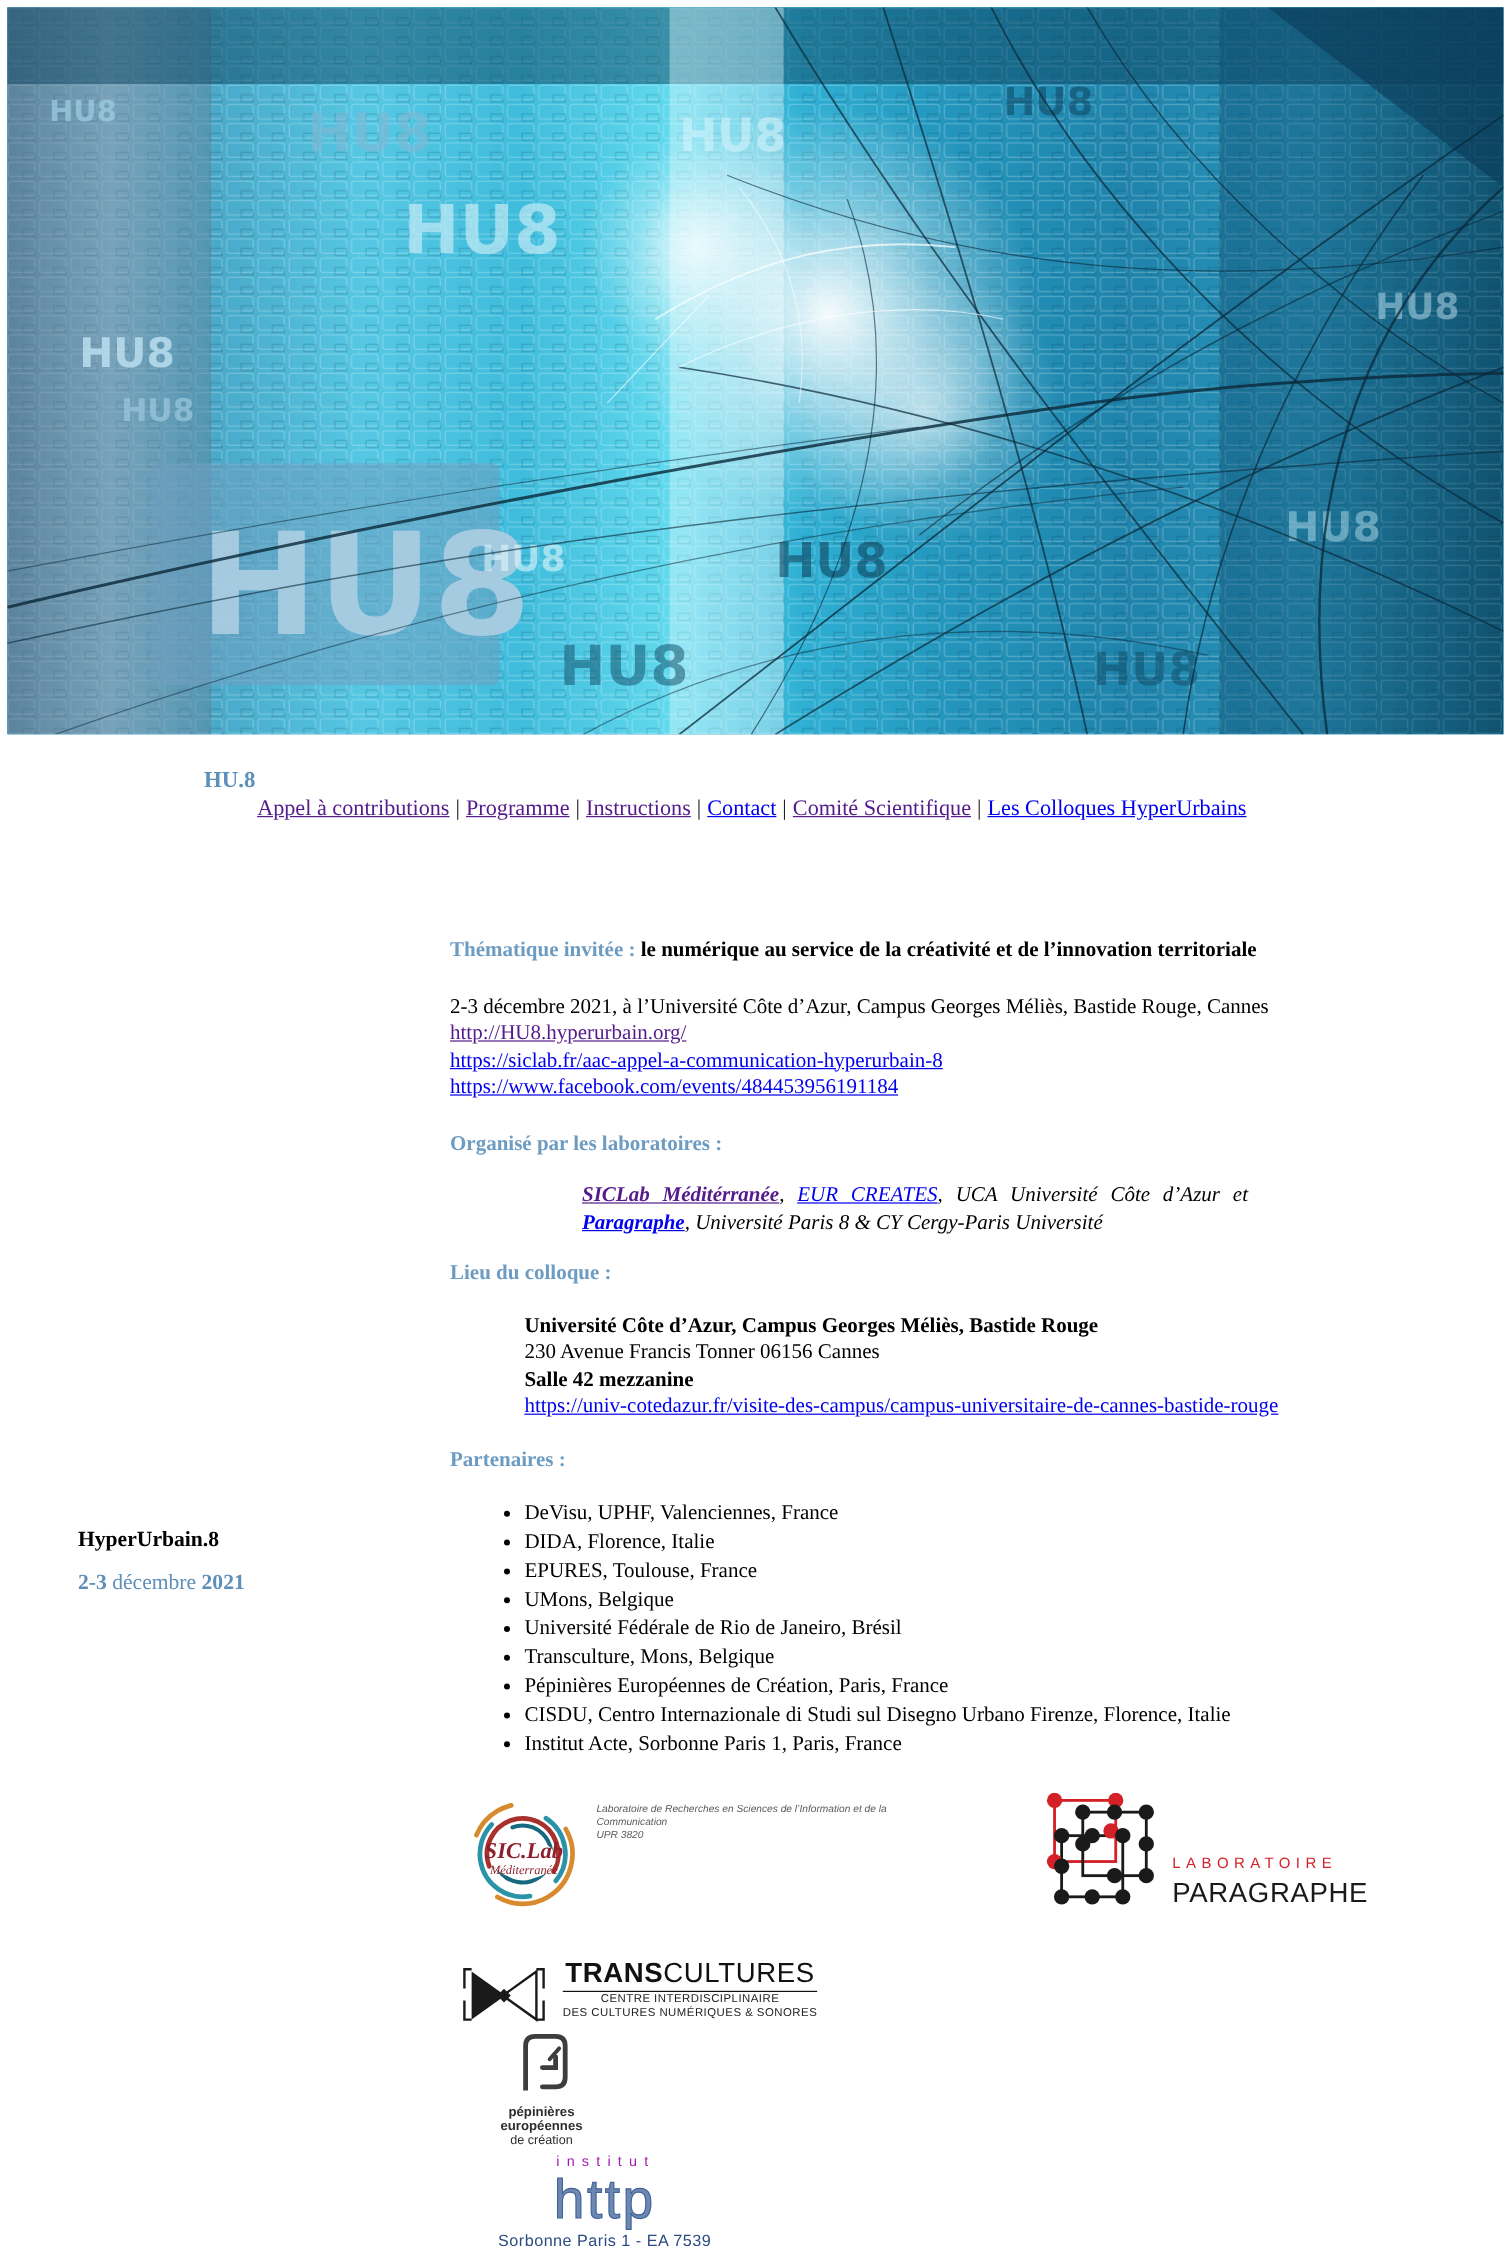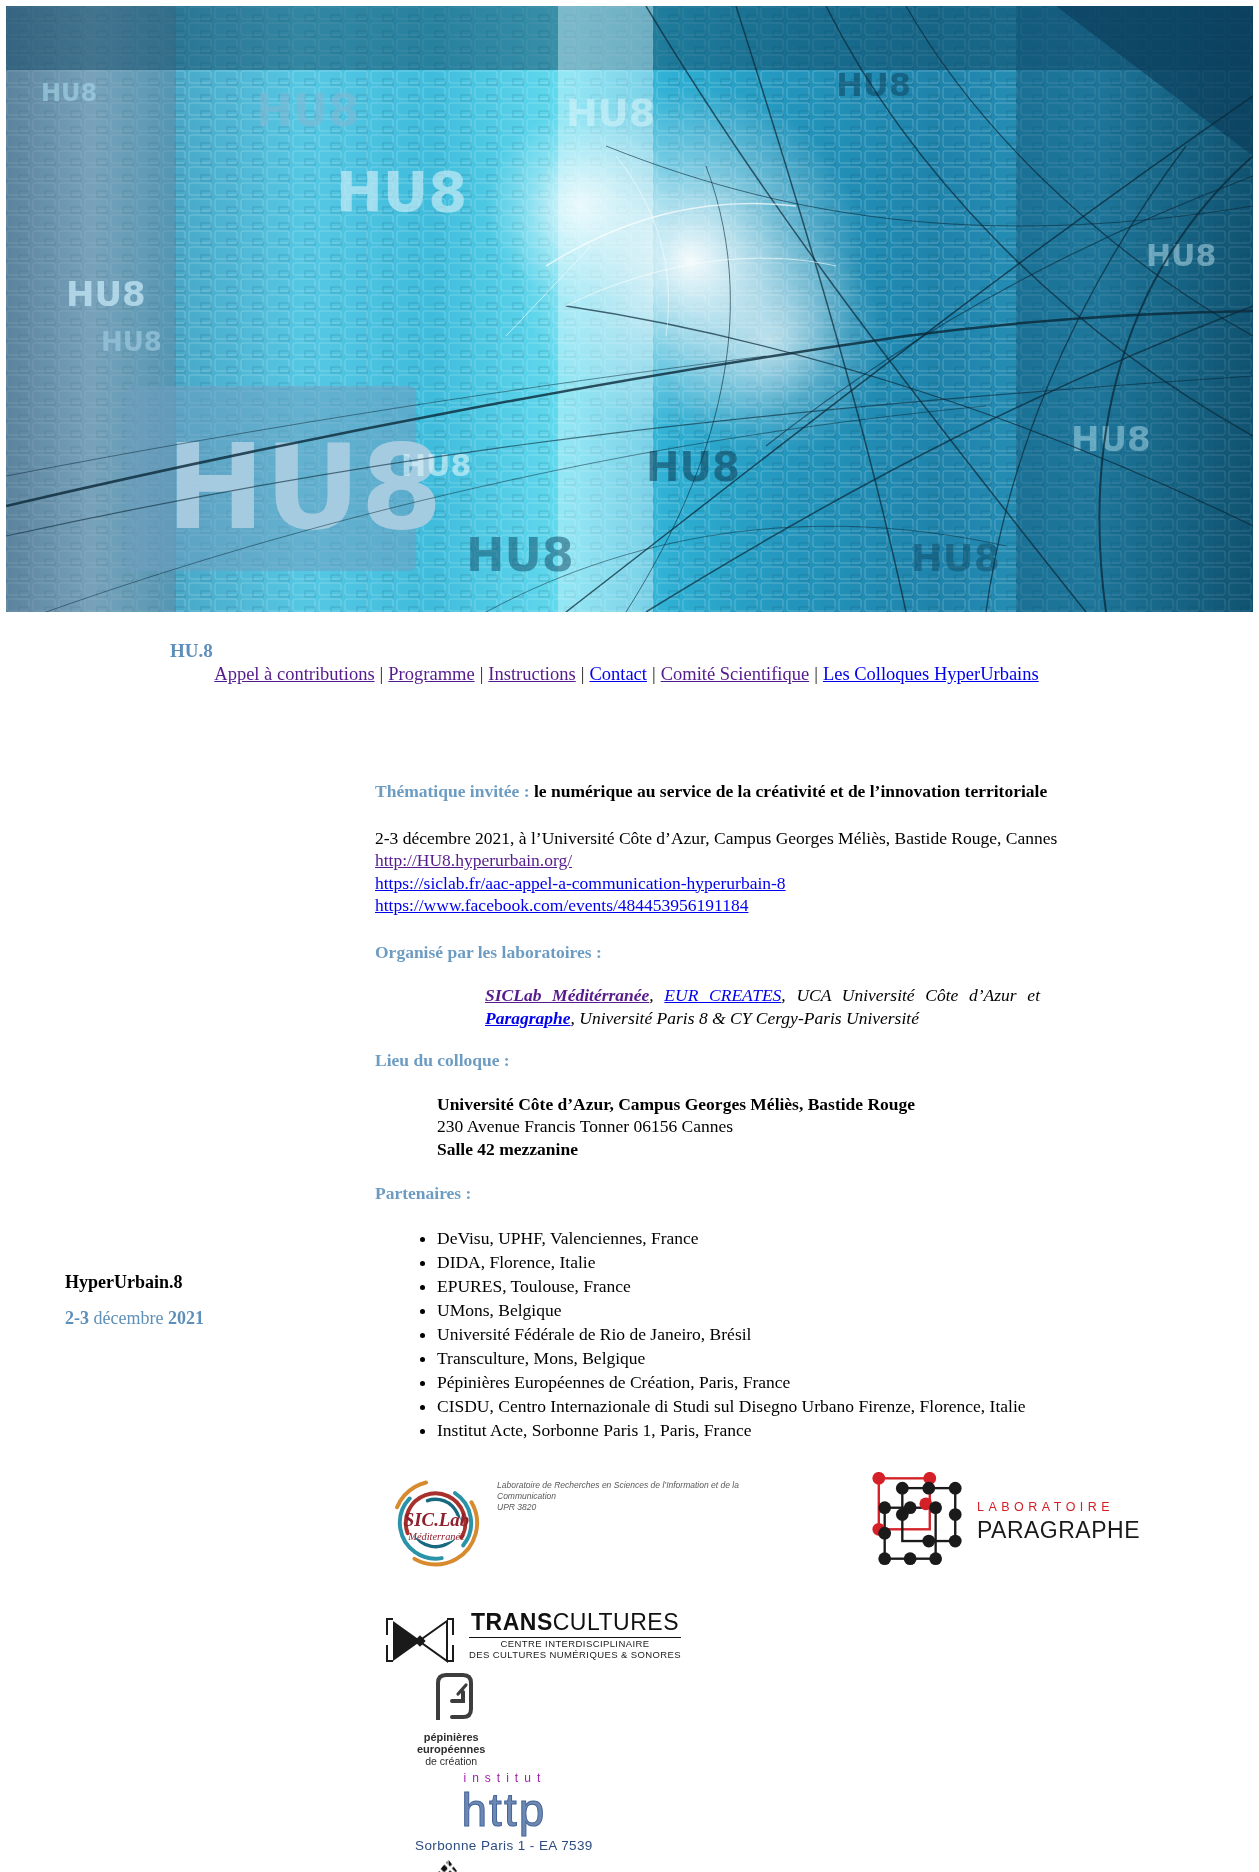--- a/index.html
+++ b/index.html
@@ -32,21 +32,21 @@
   .org-block{margin:0 0 20px 110px;width:555px;font-style:italic;}
   .org-block a{font-style:italic;}
   .bold{font-weight:bold;}
   .venue-block{margin:0 0 22px 62px;text-align:left;}
   .partners-list{margin:0 0 30px 0;padding:0 0 0 62px;line-height:24px;text-align:left;}
   .partners-list li{margin:0;}
   
   .logo-row1{display:flex;align-items:flex-start;padding-left:14px;margin:0 0 26px 0;height:112px;}
   .siclab-caption{margin:8px 0 0 14px;font-family:"Liberation Sans",sans-serif;font-style:italic;font-size:8.5px;line-height:11px;color:#5a5a5a;width:270px;text-align:left;}
   .spacer{flex:1;}
-  .paragraphe{display:flex;align-items:center;}
+  .paragraphe{display:flex;align-items:flex-end;}
   .paragraphe .txt{margin-left:10px;font-family:"Liberation Sans",sans-serif;text-align:left;}
   .paragraphe .l1{font-size:12.5px;letter-spacing:4.5px;color:#d42127;}
   .paragraphe .l2{font-size:23px;letter-spacing:.5px;color:#1a1a1a;margin-top:1px;}
   .logo-row2{display:flex;align-items:flex-start;padding-left:6px;text-align:center;flex-direction:column;}
   .tc{display:flex;align-items:flex-start;}
   .tc .txt{margin-left:10px;font-family:"Liberation Sans",sans-serif;color:#111;}
   .tc .title{font-size:23px;line-height:24px;letter-spacing:.5px;border-bottom:1.6px solid #111;padding-bottom:3px;}
   .tc .title b{font-weight:bold;}
   .tc .sub{font-size:9.5px;line-height:11.5px;letter-spacing:.4px;margin-top:0;color:#222;}
   .pep{margin-left:36px;font-family:"Liberation Sans",sans-serif;color:#2e2e2e;}
@@ -171,20 +171,21 @@
   <div class="hblue">Organisé par les laboratoires :</div>
 
   <div class="org-block"><a class="purple bold" href="#">SICLab Méditérranée</a><span>, </span><a class="blue" href="#">EUR CREATES</a><span>, UCA Université Côte d’Azur et </span><a class="blue bold" href="#">Paragraphe</a><span>, Université Paris 8 &amp; CY Cergy-Paris Université</span></div>
 
   <div class="hblue">Lieu du colloque :</div>
 
   <div class="venue-block">
     <div class="bold">Université Côte d’Azur, Campus Georges Méliès, Bastide Rouge</div>
     <div>230 Avenue Francis Tonner 06156 Cannes</div>
     <div class="bold">Salle 42 mezzanine</div>
+    <a class="blue" href="#">https://univ-cotedazur.fr/visite-des-campus/campus-universitaire-de-cannes-bastide-rouge</a>
   </div>
 
   <div class="hblue">Partenaires :</div>
 
   <ul class="partners-list">
     <li>DeVisu, UPHF, Valenciennes, France</li>
     <li>DIDA, Florence, Italie</li>
     <li>EPURES, Toulouse, France</li>
     <li>UMons, Belgique</li>
     <li>Université Fédérale de Rio de Janeiro, Brésil</li>

